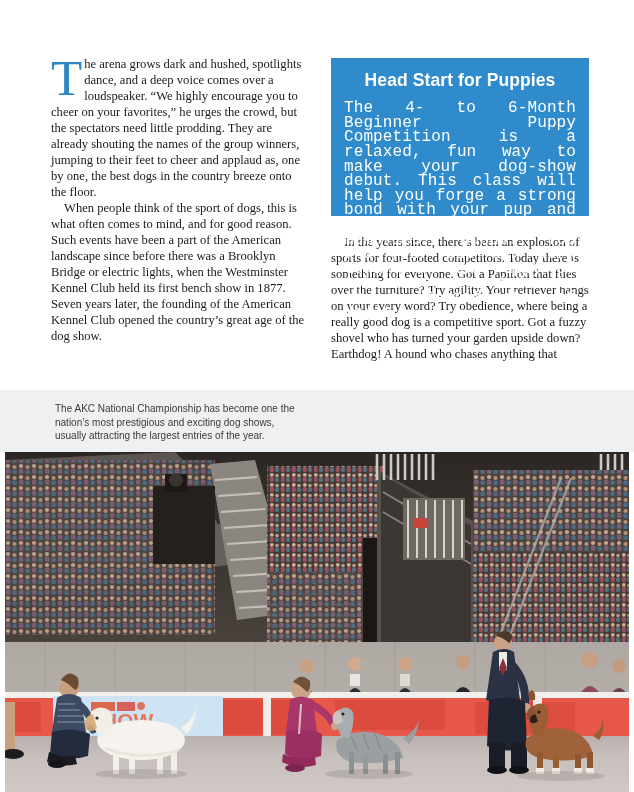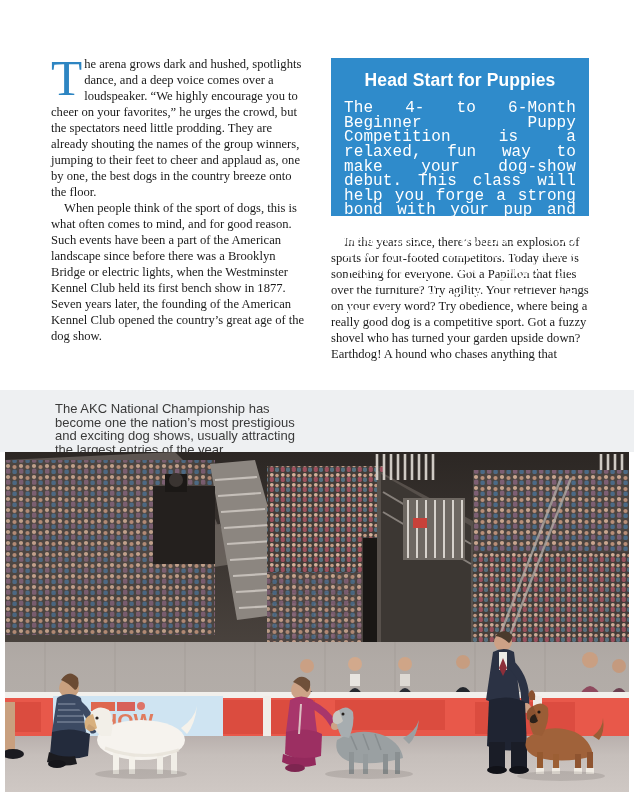--- a/index.html
+++ b/index.html
@@ -119,21 +119,21 @@
     height: 62px;
     background: #eef0f2;
   }
 
   .caption-text {
     position: absolute;
     left: 55px;
     top: 12px;
     width: 250px;
     font-family: "Liberation Sans Narrow", "Liberation Sans", sans-serif;
-    font-size: 13px;
+    font-size: 10px;
     line-height: 13.5px;
     color: #3a3a3a;
     margin: 0;
   }
 
   
   .photo {
     position: absolute;
     left: 5px;
     top: 452px;

